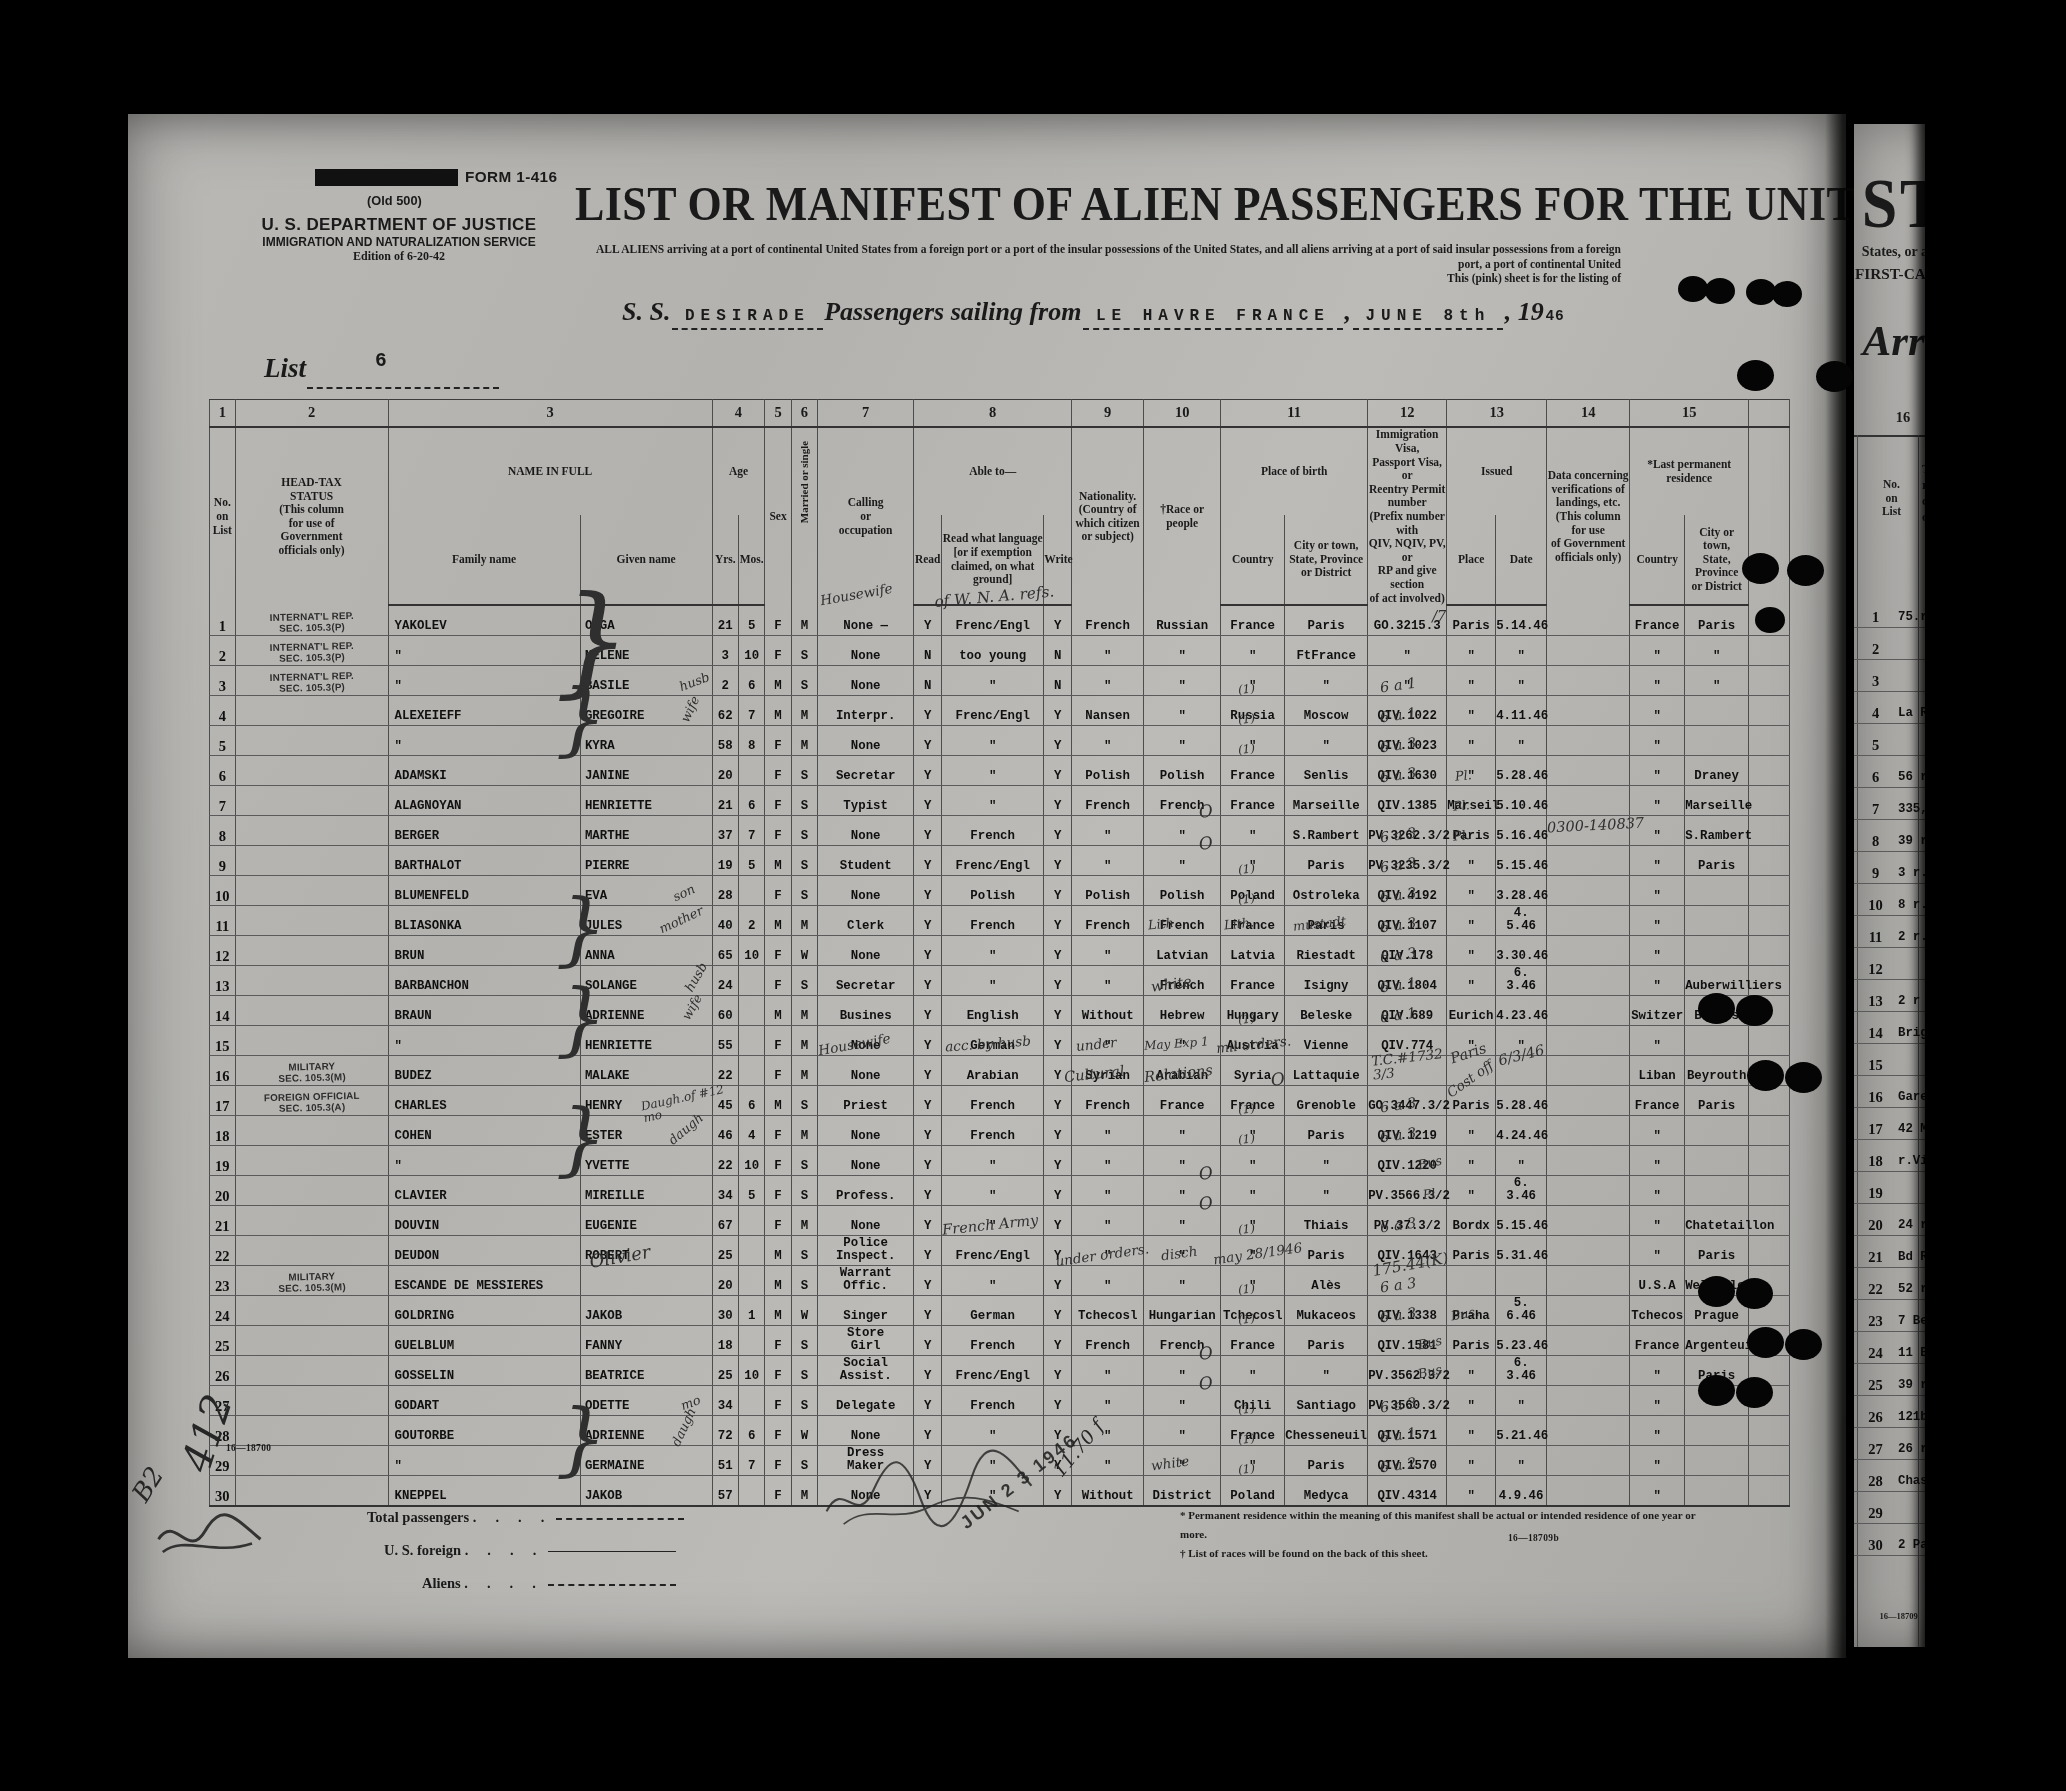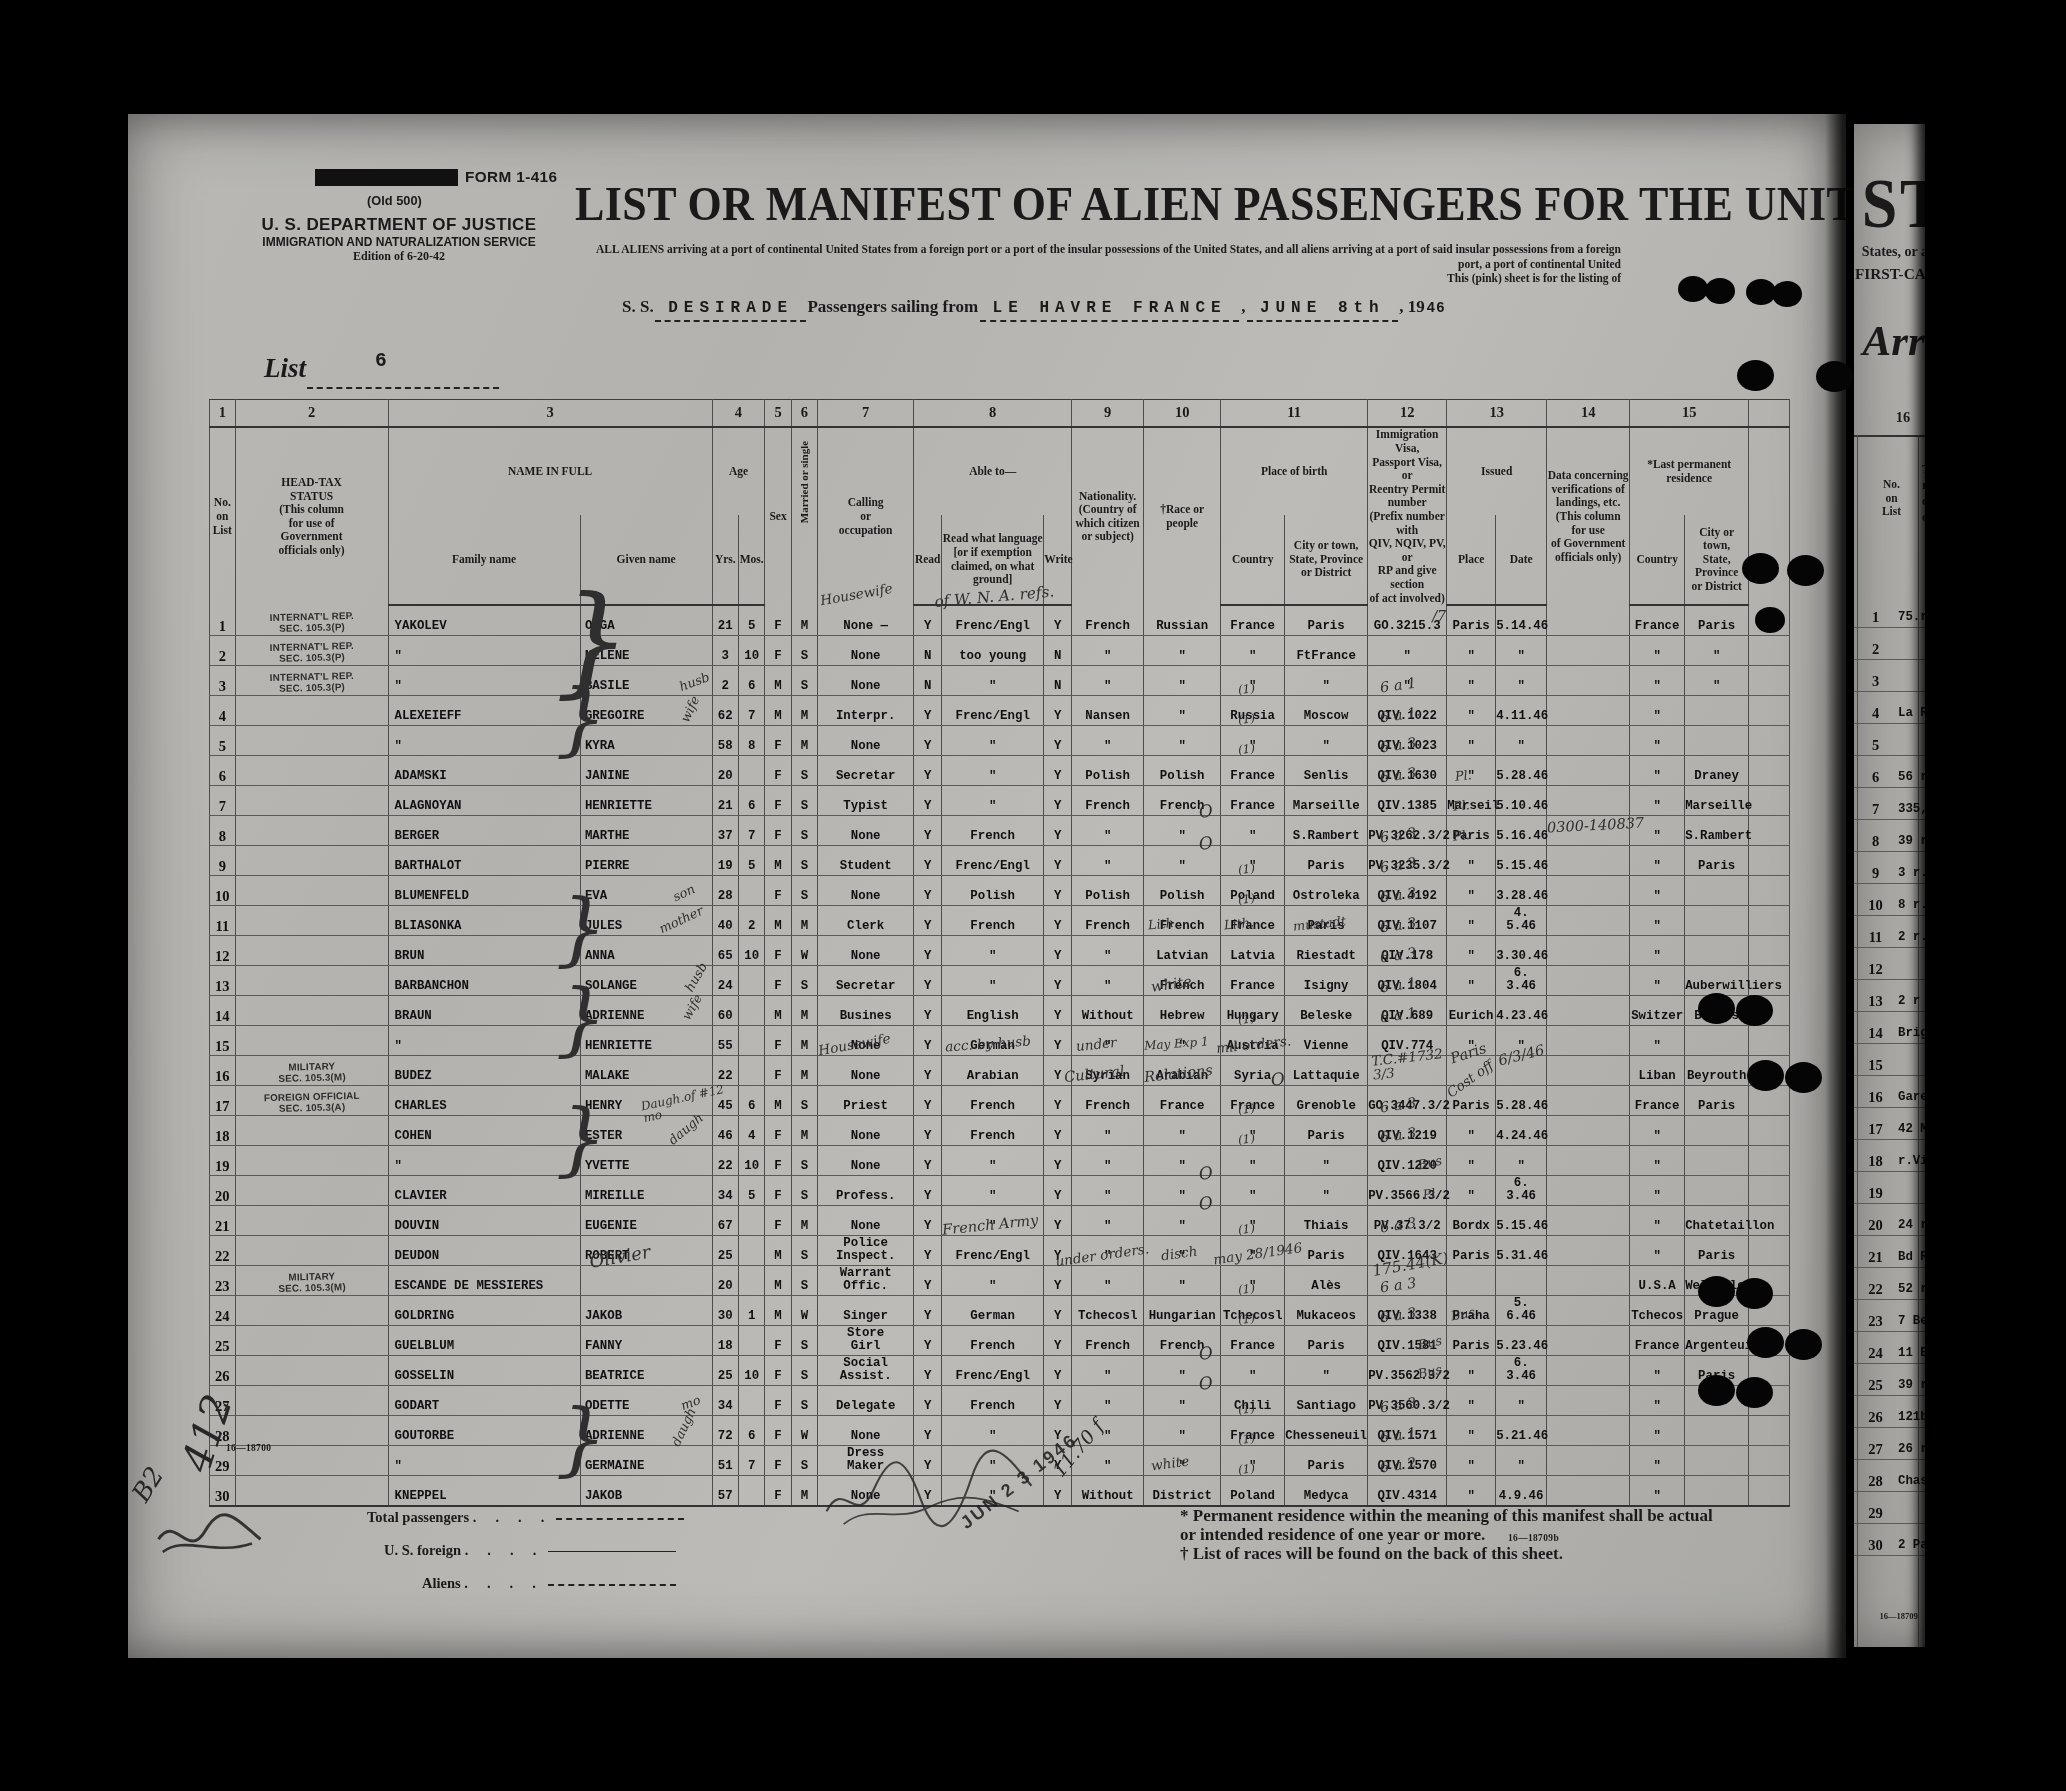--- a/index.html
+++ b/index.html
@@ -33,21 +33,21 @@
   .listrule{position:absolute;left:179px;top:273px;width:192px;border-bottom:2.6px dashed #222;}
 
   .title{position:absolute;left:447px;top:64px;width:1044px;text-align:center;
      font-size:44px;font-weight:bold;letter-spacing:0.4px;transform:scale(1,1.12);white-space:nowrap;}
   .sub1{position:absolute;left:449px;top:128px;width:1044px;text-align:right;
      font-weight:bold;font-size:11.5px;line-height:14.5px;}
   .sub2{position:absolute;left:449px;top:158px;width:1044px;text-align:right;
      font-weight:bold;font-size:11.5px;}
 
   .ssline{position:absolute;left:494px;top:183px;width:1108px;white-space:nowrap;}
-  .ssline .it{font-weight:bold;font-size:17px;}
+  .ssline .it{font-style:italic;font-weight:bold;font-size:26px;}
   .typedbig{font-family:"Liberation Mono",monospace;font-weight:bold;font-size:16px;letter-spacing:6px;}
   .u{border-bottom:2.1px dashed #222;padding:0 12.8px 2.6px 12.8px;}
   .yr46{font-family:"Liberation Mono",monospace;font-weight:bold;font-size:14.5px;letter-spacing:0.9px;}
 
   
   table.manifest{position:absolute;left:81px;top:285px;width:1580px;border-collapse:collapse;table-layout:fixed;
      border-left:1.3px solid #3c3c3c;border-right:0.4px solid #4a4a4a;}
   .manifest th,.manifest td{border-left:0.4px solid #4d4d4d;border-right:0.4px solid #4d4d4d;padding:0;}
   .manifest thead tr.numrow th{height:26.4px;font-size:14.5px;font-weight:bold;
      border-top:1.3px solid #3c3c3c;border-bottom:2.6px double #333;vertical-align:middle;}
@@ -92,21 +92,21 @@
   .rstrip .typed{padding-bottom:1.7px;}
   .rp-small{position:absolute;left:25.6px;top:1487px;font-size:8.5px;font-weight:bold;}
 
   
   .formsmall{position:absolute;font-size:9.4px;font-weight:bold;letter-spacing:0.4px;}
   .totals{position:absolute;left:239px;top:1387px;font-weight:bold;font-size:14.5px;line-height:33px;white-space:nowrap;}
   .totals .lbl{display:inline-block;}
   .dots{letter-spacing:7.7px;}
   .dashln{display:inline-block;width:128px;border-bottom:2.1px dashed #222;vertical-align:middle;margin-left:4.3px;}
   .dbl{border-bottom:1.7px solid #222;box-shadow:0 3.4px 0 -1.7px #222;}
-  .fnotes{position:absolute;left:1052px;top:1392px;width:533px;font-weight:bold;font-size:17px;line-height:19px;}
+  .fnotes{position:absolute;left:1052px;top:1392px;width:533px;font-weight:bold;font-size:11px;line-height:19px;}
   .stamp-date{position:absolute;left:820px;top:1357px;font-family:"Liberation Sans",sans-serif;
      font-weight:bold;font-size:18px;letter-spacing:2.6px;color:#1c1c1c;transform:rotate(-38deg);opacity:.85;}
   .hw-big{position:absolute;font-family:"DejaVu Serif",serif;font-style:italic;color:#262626;}
 
   .hole{position:absolute;width:37px;height:31px;background:#050505;border-radius:50%;}
   .hole.sm{width:30px;height:26.4px;}
   [data-interactable]{cursor:default;}
 </style>
 </head>
 <body data-interactable="false">

